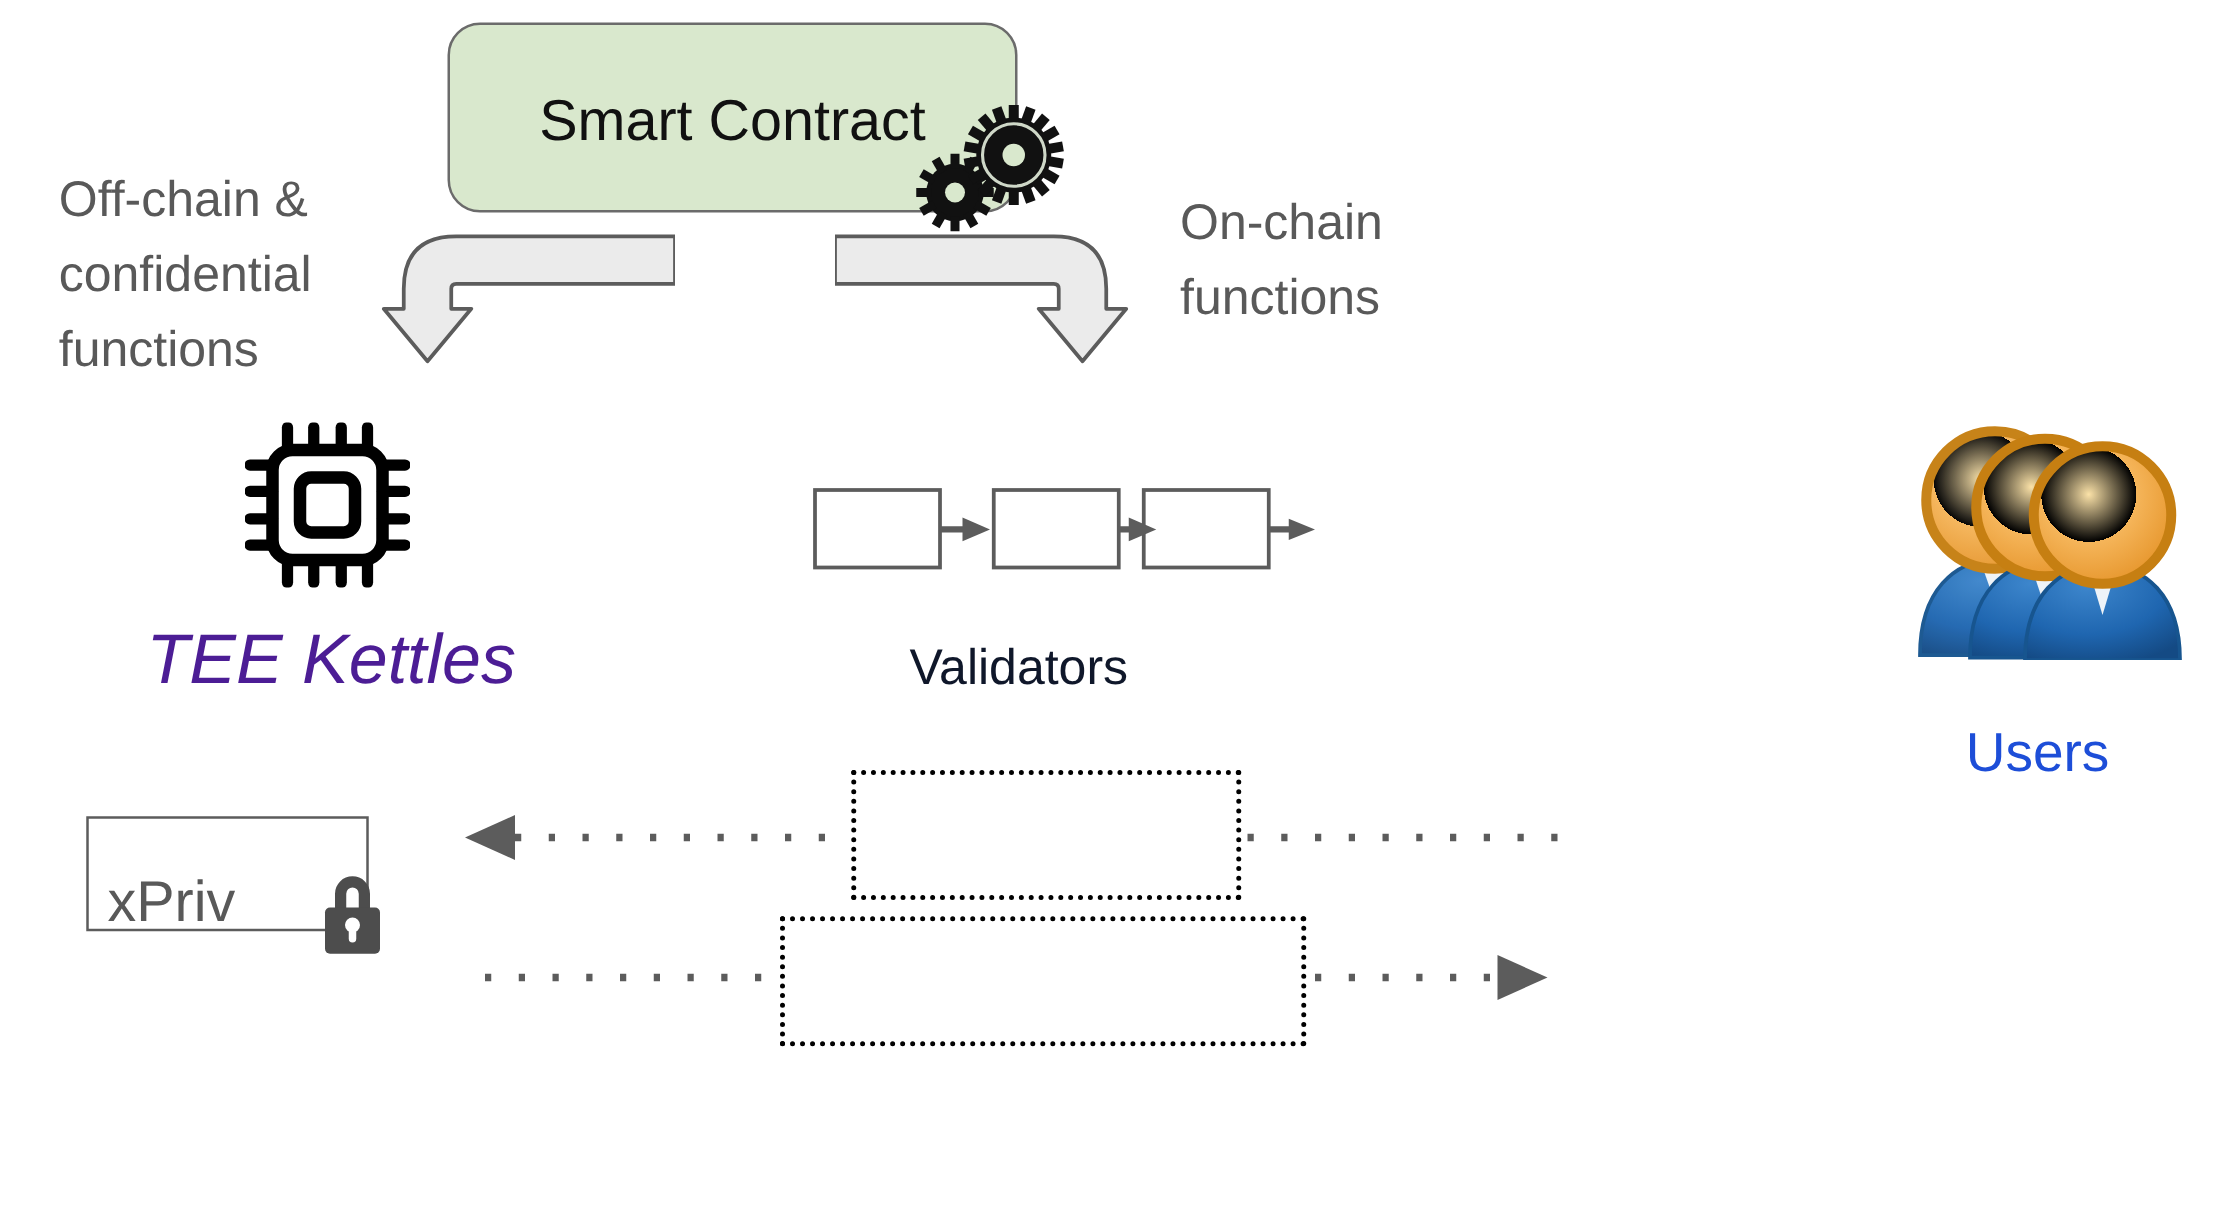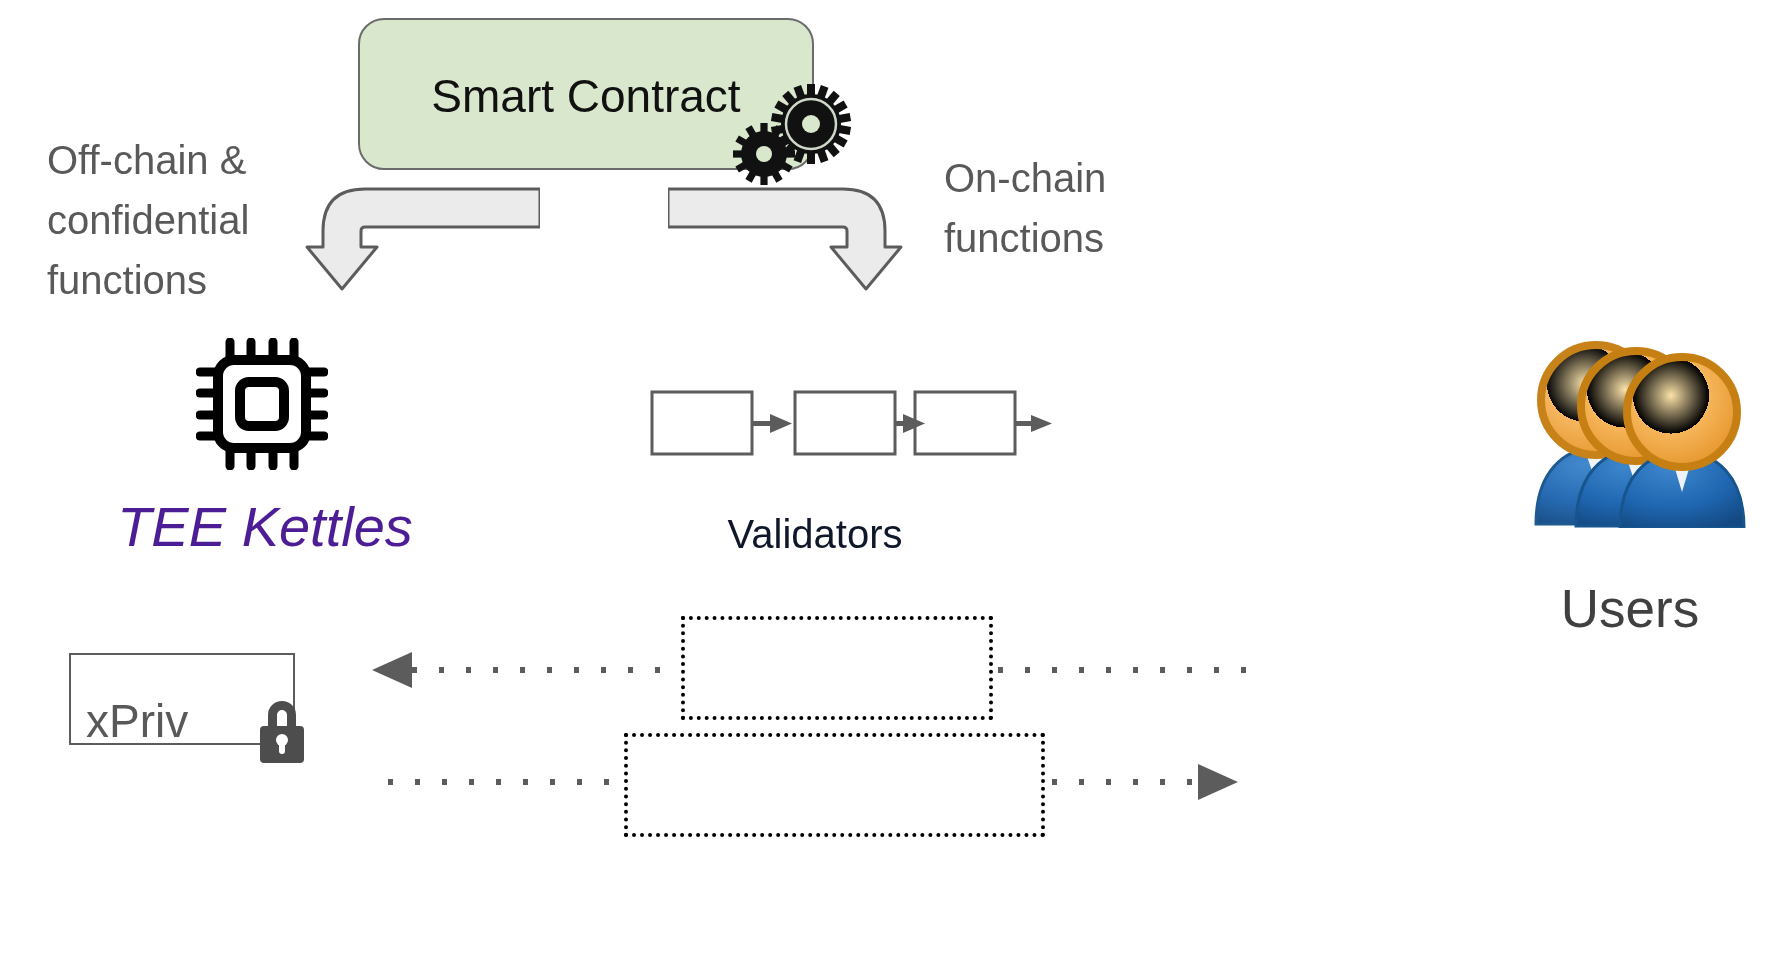--- a/index.html
+++ b/index.html
@@ -121,22 +121,22 @@
     top: 296px;
     width: 250px;
     height: 232px;
   }
   #users-label {
     position: absolute;
     left: 1480px;
     top: 578px;
     width: 300px;
     text-align: center;
-    font-size: 53px;
-    color: #404040;
+    font-size: 44px;
+    color: #1d4ed8;
     white-space: nowrap;
   }
 
   
   #xpriv-box {
     position: absolute;
     left: 69px;
     top: 653px;
     width: 226px;
     height: 92px;

